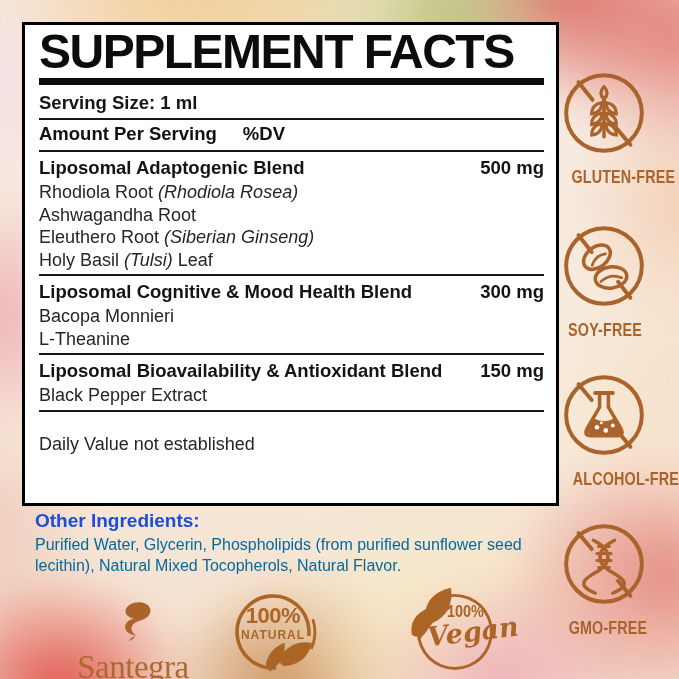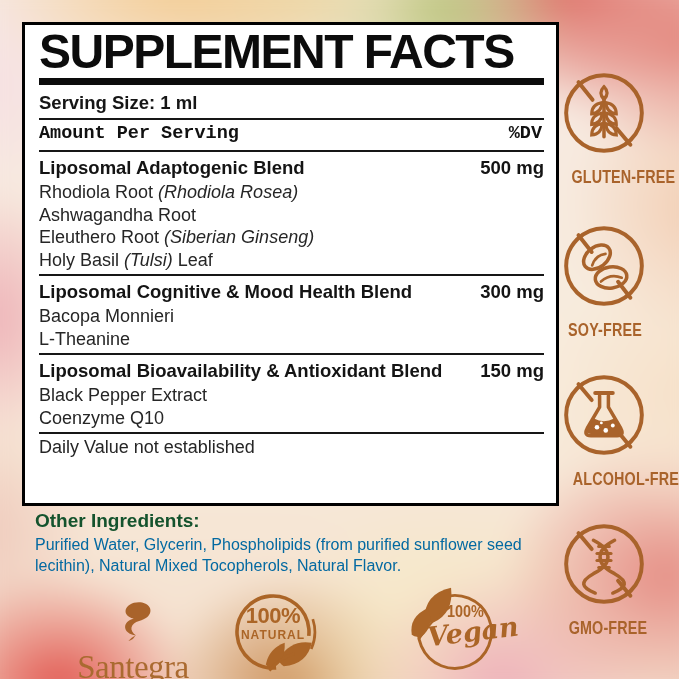--- a/index.html
+++ b/index.html
@@ -36,33 +36,33 @@
     padding:6px 12px 0 14px;overflow:hidden;color:#111;
   }
   .sf-title{
     font-size:48px;font-weight:800;letter-spacing:-1.5px;line-height:42px;
     white-space:nowrap;color:#0c0c0c;
   }
   .title-bar{height:7px;background:#0c0c0c;margin:5px 0 6px 0;}
   .serv{font-size:18.5px;font-weight:700;line-height:24px;color:#161616;}
   .sep{border-top:2px solid #161616;margin-top:3px;}
   .amount-row{
-    display:flex;justify-content:space-between;gap:8px;
-    font-size:18.5px;font-weight:700;line-height:25px;padding:1px 2px 1px 0;font-family:Liberation Mono, monospace;
+    display:flex;justify-content:flex-start;gap:26px;
+    font-size:18.5px;font-weight:700;line-height:25px;padding:1px 2px 1px 0;
   }
   .blend-head{
     display:flex;justify-content:space-between;align-items:center;
     font-size:18.5px;font-weight:700;line-height:26px;margin-top:3px;color:#141414;
   }
   .item{font-size:18px;font-weight:400;line-height:22.5px;color:#262626;}
   .item .it{font-style:italic;}
-  .footnote{font-size:18px;font-weight:400;line-height:24px;padding-top:1px;color:#262626;}
+  .footnote{font-size:18px;font-weight:400;line-height:24px;padding-top:20px;color:#262626;}
   
   .other{position:absolute;left:35px;top:509px;width:552px;}
-  .other .oh{font-size:19px;font-weight:700;color:#14532d;line-height:24px;}
+  .other .oh{font-size:19px;font-weight:700;color:#1d4ed8;line-height:24px;}
   .other .ot{font-size:16px;color:#0369a1;line-height:21px;margin-top:1px;width:548px;}
   
   .rail-badge{position:absolute;left:560px;width:119px;display:flex;flex-direction:column;align-items:flex-start;}
   .rail-badge svg{display:block;}
   .badge-label{
     margin-top:10px;font-size:17.5px;font-weight:700;color:#a9632b;
     transform:scaleX(0.82);transform-origin:center;white-space:nowrap;letter-spacing:0.2px;
   }
   
   .santegra{position:absolute;left:48px;top:598px;width:170px;text-align:center;}
@@ -116,21 +116,20 @@
   <div class="item"><span class="pre">Bacopa Monnieri</span><span class="it"></span><span class="post"></span></div>
   <div class="item"><span class="pre">L-Theanine</span><span class="it"></span><span class="post"></span></div>
 
   <div class="sep"></div>
 
   <div class="blend-head">
     <span>Liposomal Bioavailability &amp;  Antioxidant Blend</span>
     <span>150 mg</span>
   </div>
   <div class="item"><span class="pre">Black Pepper Extract</span><span class="it"></span><span class="post"></span></div>
-  <div class="item"><span class="pre">Coenzyme Q10</span><span class="it"></span><span class="post"></span></div>
 
   <div class="sep"></div>
   <div class="footnote">Daily Value not established</div>
 </div>
 
 <div class="other">
   <div class="oh">Other Ingredients:</div>
   <div class="ot">Purified Water, Glycerin, Phospholipids (from purified sunflower seed lecithin), Natural Mixed Tocopherols, Natural Flavor.</div>
 </div>
 

